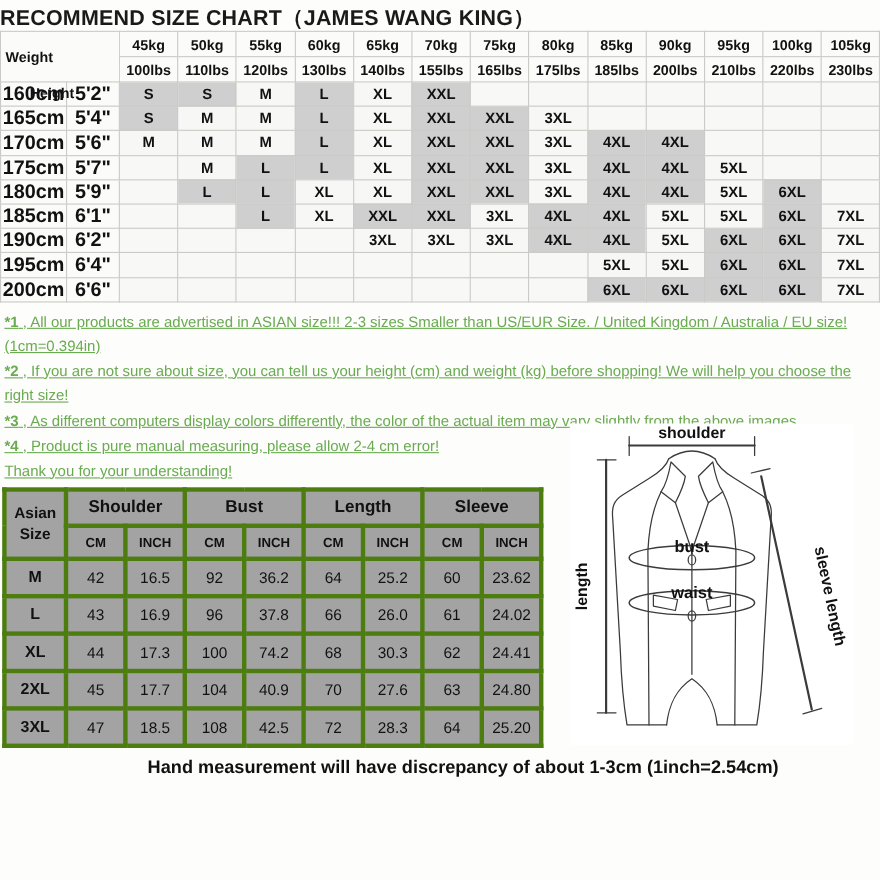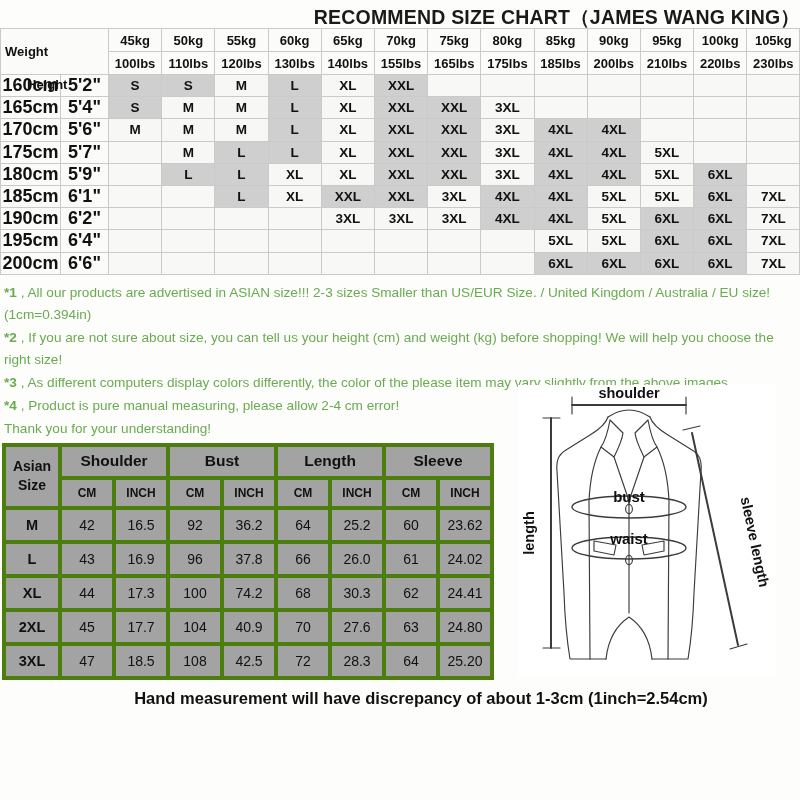--- a/index.html
+++ b/index.html
@@ -13,21 +13,21 @@
   #page {
     position: relative;
     width: 800px; height: 800px;
     overflow: hidden;
     background: #fdfdfb;
   }
 
   
   .title {
     width: 800px;
-    text-align: right;
+    text-align: left;
     font-size: 19.5px;
     font-weight: 700;
     letter-spacing: .2px;
     color: #1a1a1a;
     padding-top: 6px;
     height: 28px;
     line-height: 22px;
     white-space: nowrap;
   }
 
@@ -76,20 +76,21 @@
   td.cell.off { background: #f7f7f5; }
   td.cell.blank { background: #f8f8f6; }
 
   
   .notes {
     padding: 7px 16px 2px 4px;
     color: #6aab52;
     font-size: 13.6px;
     line-height: 1.62;
     font-weight: 400;
+    text-decoration: underline;
   }
   .notes p { margin: 0 0 1px 0; }
   .notes .star { font-weight: 700; }
 
   
   .lower {
     position: relative;
     display: flex;
     align-items: flex-start;
   }
@@ -337,21 +338,21 @@
           <td class="cell on">6XL</td>
           <td class="cell on">6XL</td>
           <td class="cell off">7XL</td>
         </tr>
       </tbody>
   </table>
 
   <div class="notes" id="notes-block">
       <p><span class="star">*1</span><span> , All our products are advertised in ASIAN size!!! 2-3 sizes Smaller than US/EUR Size. / United Kingdom / Australia / EU size! (1cm=0.394in)</span></p>
       <p><span class="star">*2</span><span> , If you are not sure about size, you can tell us your height (cm) and weight (kg) before shopping! We will help you choose the right size!</span></p>
-      <p><span class="star">*3</span><span> , As different computers display colors differently, the color of the please item may vary slightly from the above images.</span></p>
+      <p><span class="star">*3</span><span> , As different computers display colors differently, the color of the actual item may vary slightly from the above images.</span></p>
       <p><span class="star">*4</span><span> , Product is pure manual measuring, please allow 2-4 cm error!</span></p>
       <p><span class="star"></span><span>Thank you for your understanding!</span></p>
     </div>
 
   <div class="lower">
     <table class="meas">
       <colgroup>
         <col style="width:56px">
         <col span="8" style="width:54px">
       </colgroup>

